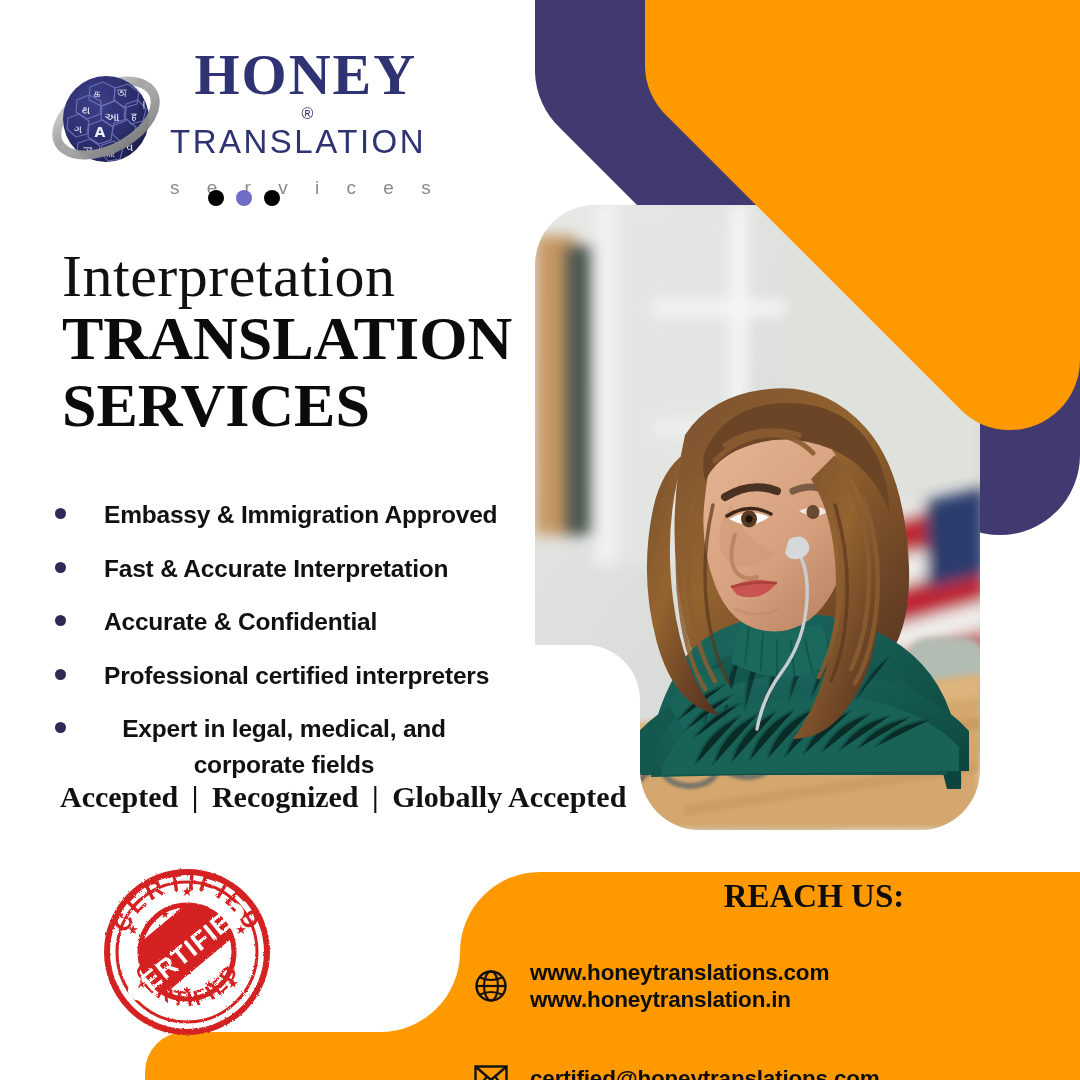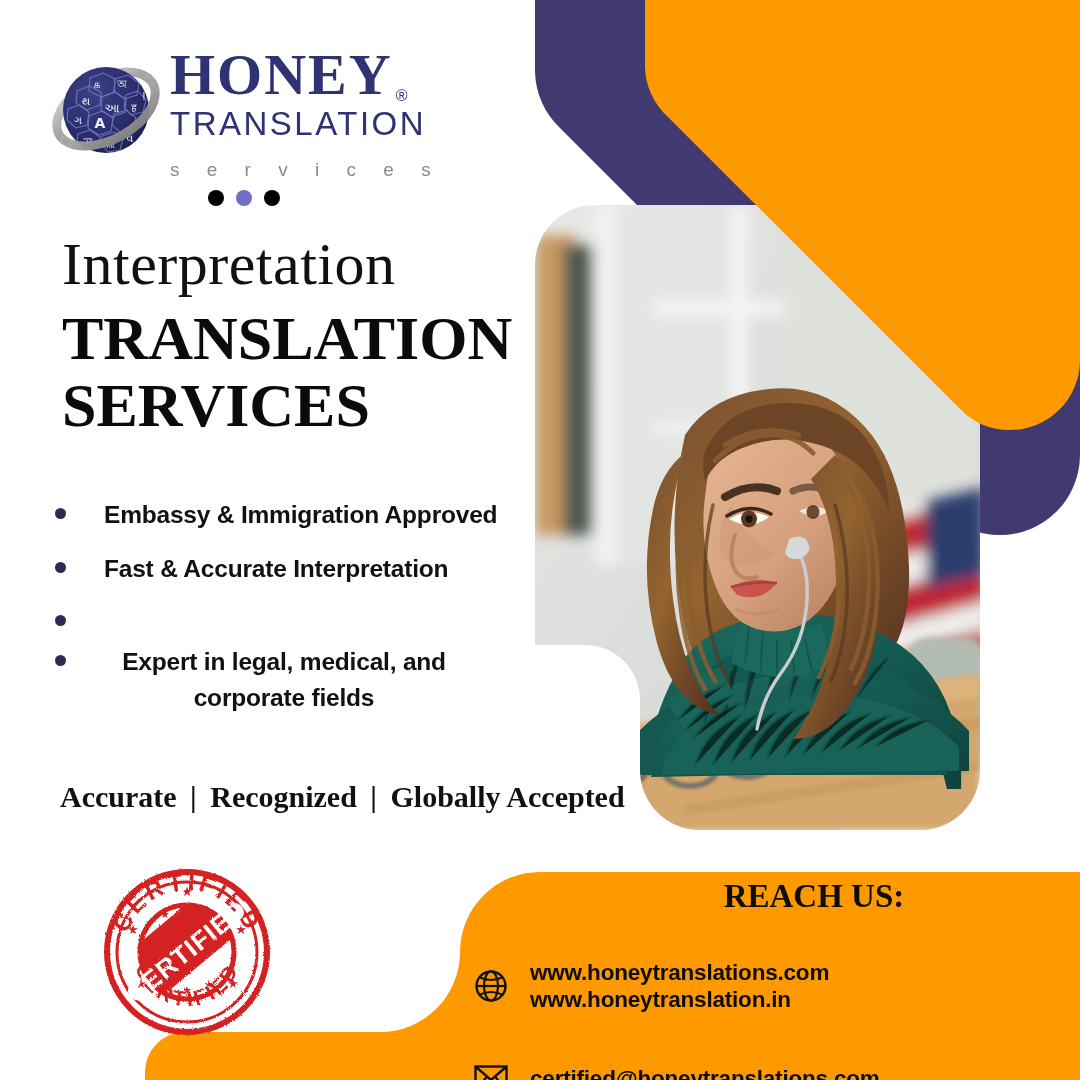--- a/index.html
+++ b/index.html
@@ -13,36 +13,36 @@
   #orange-shape-bottom{left:0;top:0;width:1080px;height:1080px;z-index:2;}
 
   
   #photo-wrap{position:absolute;left:535px;top:205px;width:445px;height:625px;z-index:2;}
   #photo-clip{width:100%;height:100%;}
 
   
   #logo{position:absolute;left:52px;top:46px;z-index:6;display:flex;align-items:center;}
   #logo-globe{width:112px;height:118px;flex:0 0 auto;}
   #logo-text{margin-left:6px;display:flex;flex-direction:column;}
-  #logo-honey-row{display:flex;align-items:flex-end;line-height:1;}
+  #logo-honey-row{display:flex;align-items:center;line-height:1;flex-direction:column;}
   #logo-honey{font-family:"Liberation Serif",serif;font-size:58px;font-weight:700;
     color:#2f3373;letter-spacing:2px;line-height:1;}
   #logo-reg{font-family:"Liberation Sans",sans-serif;font-size:16px;color:#2f3373;
     margin-top:2px;margin-left:3px;}
   #logo-translation{font-family:"Liberation Sans",sans-serif;font-size:33px;color:#2f3373;
     letter-spacing:2.5px;line-height:1.12;margin-top:2px;}
   #logo-services{font-family:"Liberation Sans",sans-serif;font-size:19px;color:#8a8a8a;
     letter-spacing:11px;margin-top:16px;}
 
   
   #dots{position:absolute;left:208px;top:190px;z-index:6;display:flex;gap:12px;align-items:center;}
   .dot{width:16px;height:16px;border-radius:50%;}
 
   
-  #headline-script{position:absolute;left:62px;top:234px;z-index:6;
+  #headline-script{position:absolute;left:62px;top:246px;z-index:6;
     font-family:"Liberation Serif",serif;font-size:60px;font-weight:400;color:#111;
     letter-spacing:0.5px;line-height:1;}
   #headline-bold{position:absolute;left:62px;top:305px;z-index:6;
     font-family:"Liberation Serif",serif;font-size:62px;font-weight:700;color:#0b0b0b;
     letter-spacing:0px;line-height:1.08;max-width:470px;}
   #headline-bold div{white-space:nowrap;}
 
   
   #bullets{position:absolute;left:55px;top:497px;z-index:6;width:470px;}
   .bullet-row{display:flex;align-items:flex-start;margin-bottom:18px;text-align:center;}
@@ -400,29 +400,34 @@
     <div class="bullet-row">
       <span class="bullet-dot"></span>
       <span class="bullet-text">Embassy &amp; Immigration Approved</span>
     </div>
     <div class="bullet-row">
       <span class="bullet-dot"></span>
       <span class="bullet-text">Fast &amp; Accurate Interpretation</span>
     </div>
     <div class="bullet-row">
       <span class="bullet-dot"></span>
+      <span class="bullet-text">Accurate &amp; Confidential</span>
+    </div>
+    <div class="bullet-row">
+      <span class="bullet-dot"></span>
+      <span class="bullet-text">Professional certified interpreters</span>
     </div>
     <div class="bullet-row">
       <span class="bullet-dot"></span>
       <span class="bullet-text" style="max-width:360px;display:inline-block;">Expert in legal, medical, and corporate fields</span>
     </div>
   </div>
 
   <div id="tagline">
-    <span>Accurate</span>
+    <span>Accepted</span>
     <span class="sep">|</span>
     <span>Recognized</span>
     <span class="sep">|</span>
     <span>Globally Accepted</span>
   </div>
 
   <svg id="stamp" viewBox="0 0 168 168">
     <defs>
       <path id="arcTop" d="M 22 84 A 62 62 0 0 1 146 84"></path>
       <path id="arcBot" d="M 30 84 A 54 54 0 0 0 138 84"></path>

